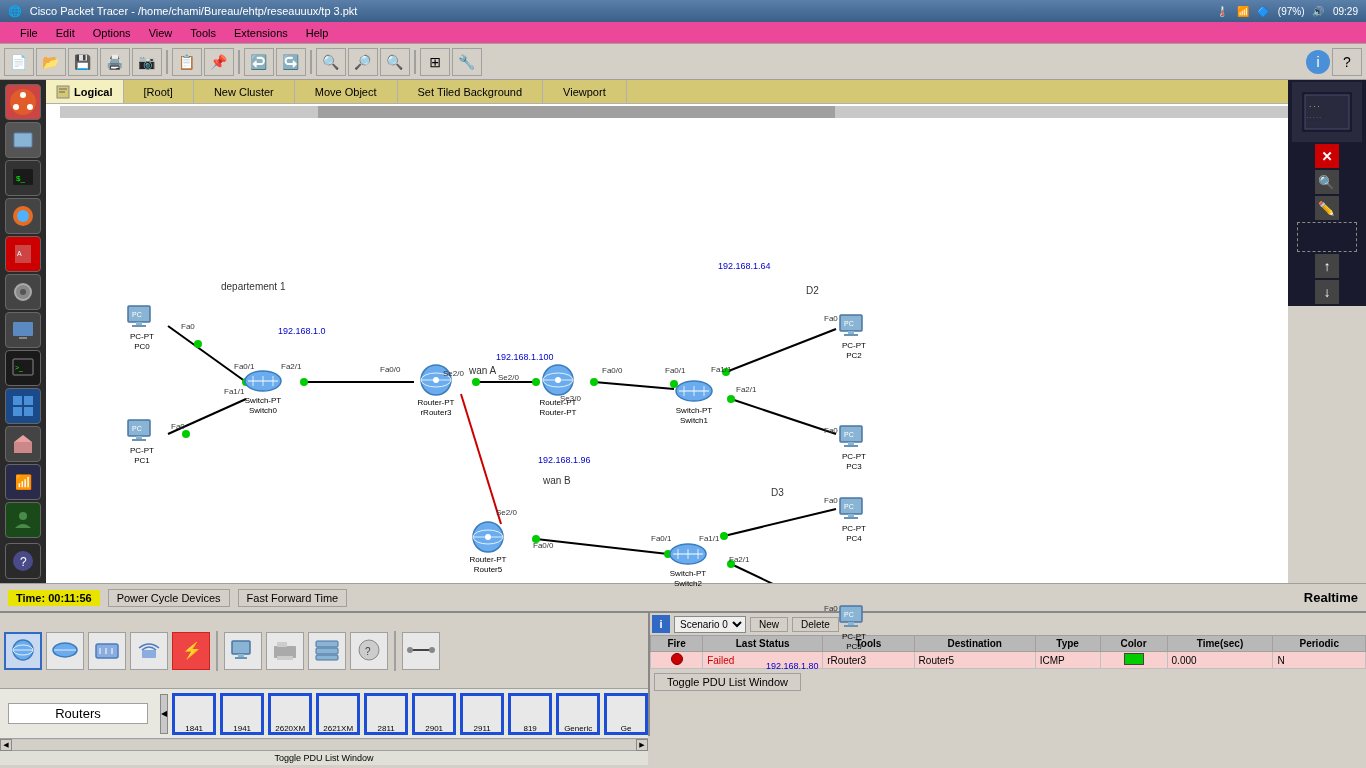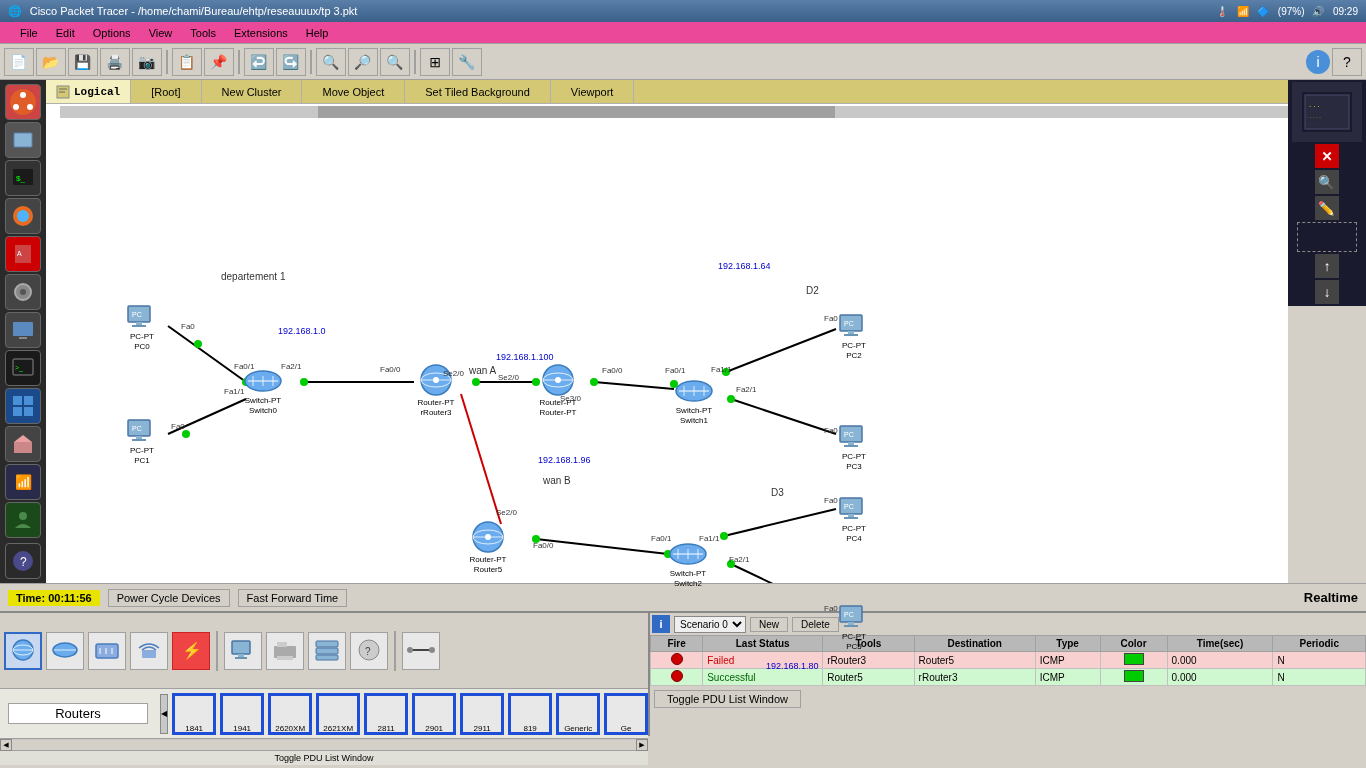--- a/index.html
+++ b/index.html
@@ -94,21 +94,21 @@
       border-bottom: 1px solid #b0b0b0;
     }
     .canvas-nav-item {
       padding: 0 20px;
       height: 100%;
       display: flex;
       align-items: center;
       border-right: 1px solid #b0b0b0;
       cursor: pointer;
     }
-    .canvas-nav-item.logical { background: #f5f0c0; font-weight: bold; padding: 0 10px; font-family: Liberation Mono, monospace; }
+    .canvas-nav-item.logical { background: #f5f0c0; font-weight: bold; padding: 0 10px; }
 
     
     #network-canvas {
       position: absolute;
       top: 24px;
       left: 0;
       right: 16px;
       bottom: 0;
       background: white;
     }
@@ -518,21 +518,21 @@
         <circle cx="680" cy="268" r="4" fill="#00cc00"></circle>
         <circle cx="685" cy="295" r="4" fill="#00cc00"></circle>
         <circle cx="622" cy="450" r="4" fill="#00cc00"></circle>
         <circle cx="490" cy="435" r="4" fill="#00cc00"></circle>
         <circle cx="678" cy="432" r="4" fill="#00cc00"></circle>
         <circle cx="685" cy="460" r="4" fill="#00cc00"></circle>
 
         <rect x="344" y="492" width="12" height="12" fill="none" stroke="#888" stroke-width="1"></rect>
       </svg>
 
-      <div class="area-label" style="left:175px; top:167px; font-size:10px;">departement 1</div>
+      <div class="area-label" style="left:175px; top:177px; font-size:10px;">departement 1</div>
       <div class="area-label" style="left:728px; top:181px; font-size:10px;margin-left:32px;">D2</div>
       <div class="area-label" style="left:725px; top:383px; font-size:10px;">D3</div>
       <div class="area-label" style="left:423px; top:261px; font-size:10px;">wan A</div>
       <div class="area-label" style="left:497px; top:371px; font-size:10px;">wan B</div>
 
       <div class="ip-label" style="left:232px; top:222px;">192.168.1.0</div>
       <div class="ip-label" style="left:450px; top:248px;">192.168.1.100</div>
       <div class="ip-label" style="left:672px; top:157px;">192.168.1.64</div>
       <div class="ip-label" style="left:492px; top:351px;">192.168.1.96</div>
       <div class="ip-label" style="left:720px; top:557px;">192.168.1.80</div>
@@ -902,30 +902,20 @@
         <tr class="failed">
               <td style="text-align: center;"><span class="fire-dot red"></span></td>
               <td style="color: rgb(204, 0, 0);">Failed</td>
               <td>rRouter3</td>
               <td>Router5</td>
               <td>ICMP</td>
               <td style="text-align: center;"><span style="display: inline-block; width: 20px; height: 12px; background: rgb(0, 204, 0); border: 1px solid rgb(68, 68, 68);"></span></td>
               <td>0.000</td>
               <td>N</td>
             </tr>
-            <tr class="success">
-              <td style="text-align: center;"><span class="fire-dot red"></span></td>
-              <td style="color: rgb(0, 102, 0);">Successful</td>
-              <td>Router5</td>
-              <td>rRouter3</td>
-              <td>ICMP</td>
-              <td style="text-align: center;"><span style="display: inline-block; width: 20px; height: 12px; background: rgb(0, 204, 0); border: 1px solid rgb(68, 68, 68);"></span></td>
-              <td>0.000</td>
-              <td>N</td>
-            </tr>
           </tbody>
       </table>
     </div>
 
     <div class="pdu-buttons">
       <button class="pdu-btn">Toggle PDU List Window</button>
     </div>
   </div>
 
 </div>

